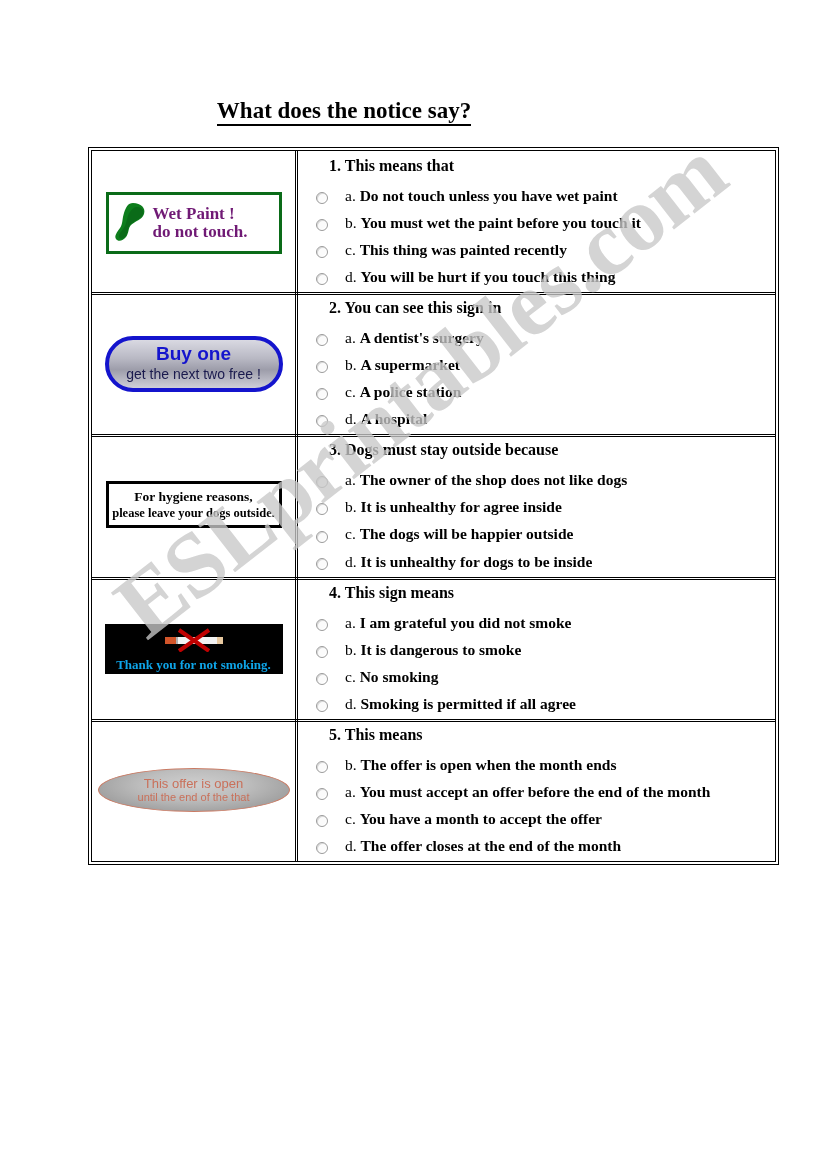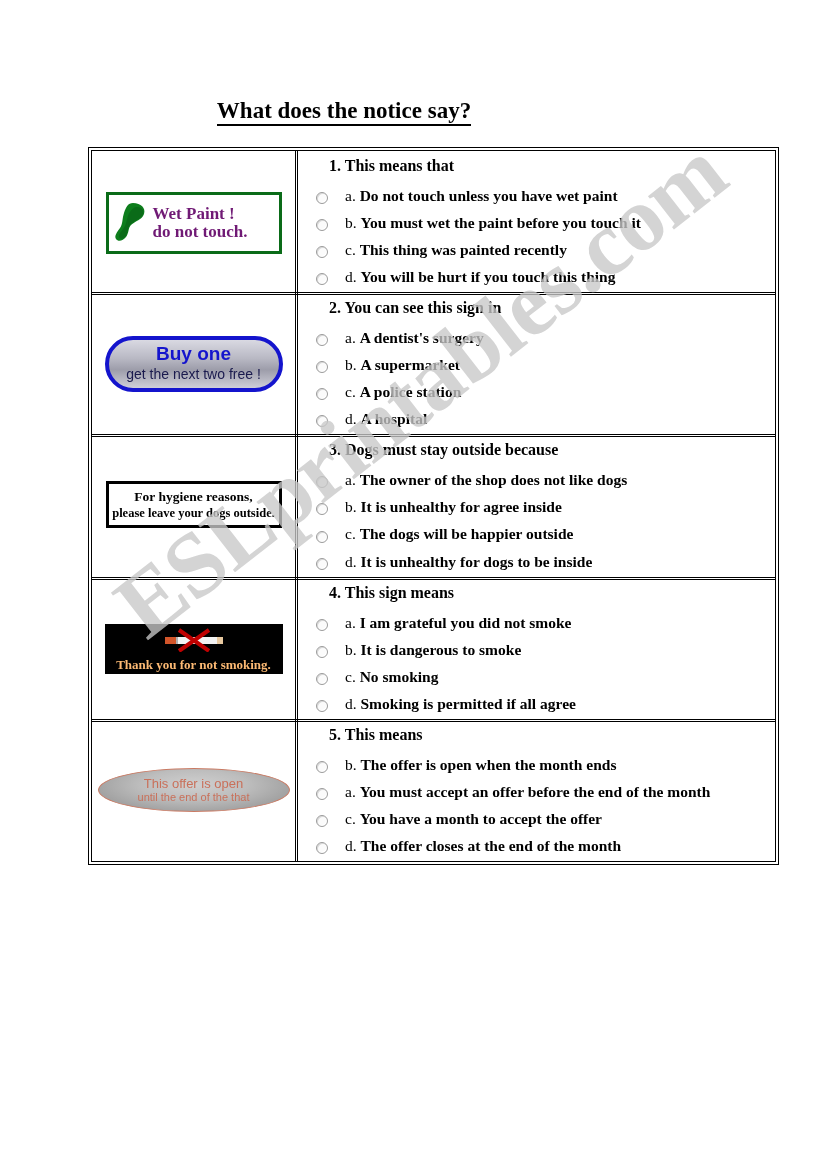--- a/index.html
+++ b/index.html
@@ -227,21 +227,21 @@
   }
   .cig-wrap {
     position: absolute;
     top: 4px;
     left: 50%;
     transform: translateX(-50%);
     width: 74px;
     height: 24px;
   }
   .sm-text {
-    color: #fdba74;
+    color: #0ea5e9;
     font-size: 13px;
     font-weight: bold;
     line-height: 1;
   }
 
   
   .sign-offer {
     width: 192px;
     height: 44px;
     border-radius: 50%;

